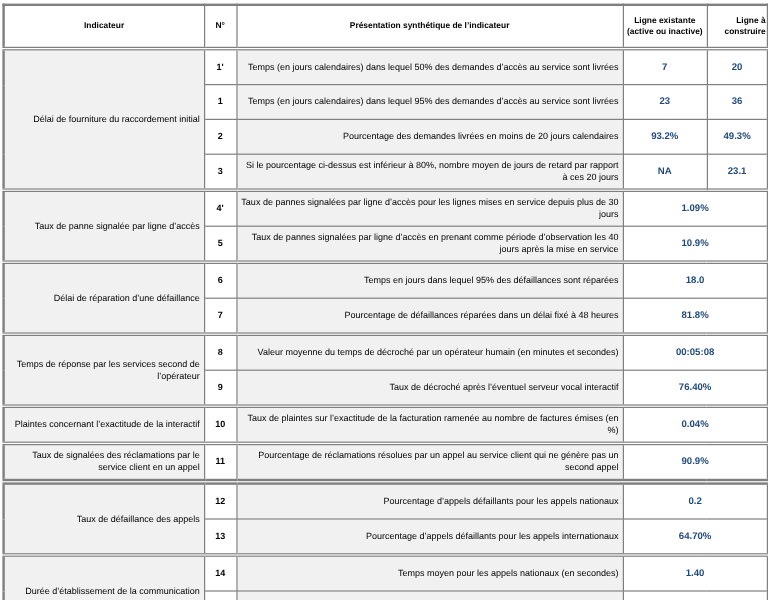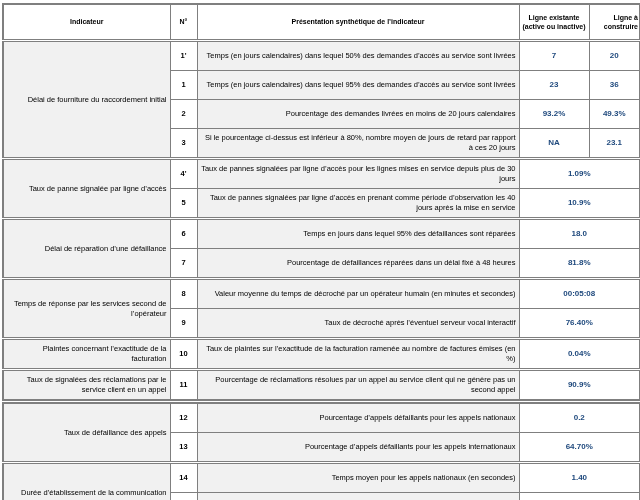--- a/index.html
+++ b/index.html
@@ -127,21 +127,21 @@
         <td class="num">8</td>
         <td class="desc">Valeur moyenne du temps de décroché par un opérateur humain (en minutes et secondes)</td>
         <td class="val" colspan="2">00:05:08</td>
       </tr>
       <tr>
         <td class="num">9</td>
         <td class="desc">Taux de décroché après l’éventuel serveur vocal interactif</td>
         <td class="val" colspan="2">76.40%</td>
       </tr>
       <tr class="sep-group">
-        <td class="ind" rowspan="1">Plaintes concernant l’exactitude de la facturation</td>
+        <td class="ind" rowspan="1">Plaintes concernant l’exactitude de la interactif</td>
         <td class="num">10</td>
         <td class="desc">Taux de plaintes sur l’exactitude de la facturation ramenée au nombre de factures émises (en %)</td>
         <td class="val" colspan="2">0.04%</td>
       </tr>
       <tr class="sep-group">
         <td class="ind" rowspan="1">Taux de signalées des réclamations par le service client en un appel</td>
         <td class="num">11</td>
         <td class="desc">Pourcentage de réclamations résolues par un appel au service client qui ne génère pas un second appel</td>
         <td class="val" colspan="2">90.9%</td>
       </tr>

